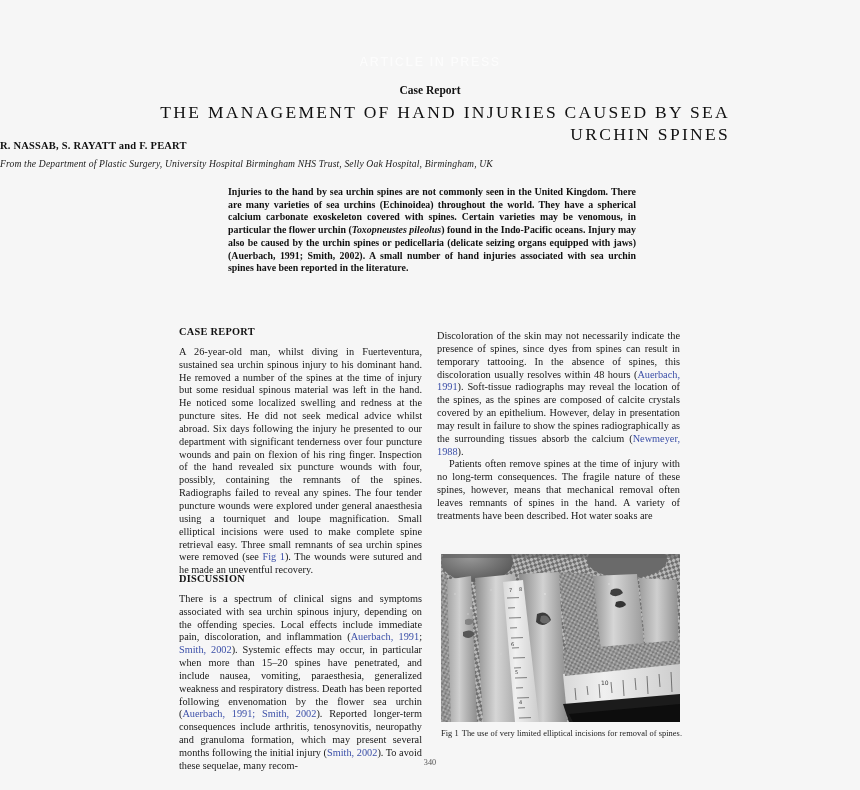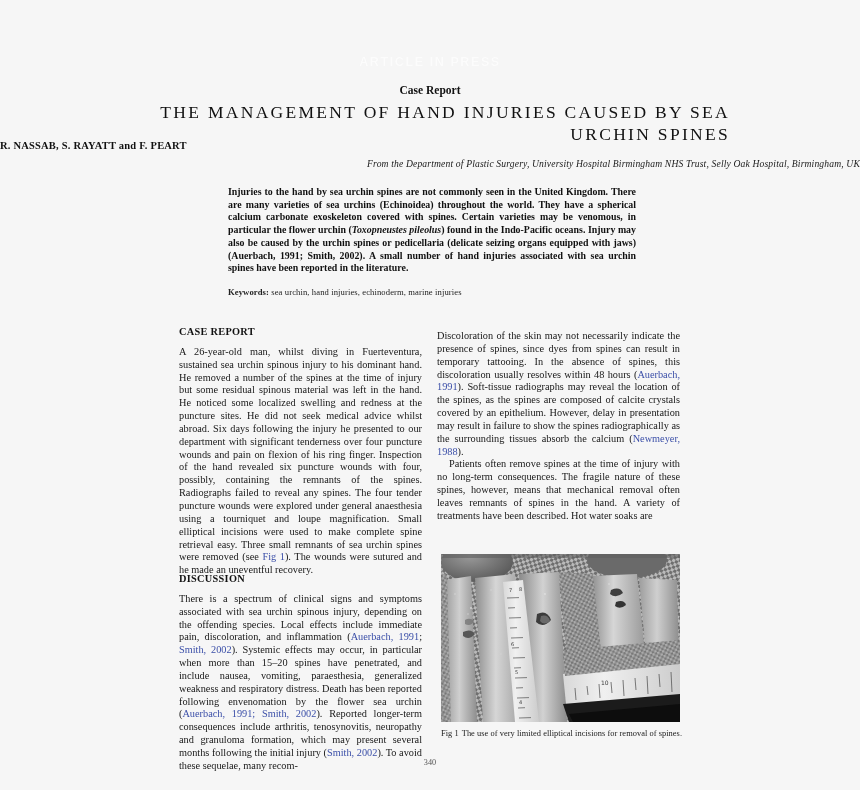--- a/index.html
+++ b/index.html
@@ -73,21 +73,21 @@
     font-weight: bold;
     font-size: 10.5px;
     letter-spacing: 0.2px;
     color: #111;
   }
   .affiliation {
     position: absolute;
     left: 0;
     top: 142px;
     width: 860px;
-    text-align: right;
+    text-align: left;
     font-family: "Liberation Serif", serif;
     font-style: italic;
     font-size: 9.6px;
     letter-spacing: 0.15px;
     color: #1a1a1a;
   }
 
   
   .abstract {
     position: absolute;
@@ -220,24 +220,20 @@
 
   <div class="authors">R. NASSAB, S. RAYATT and F. PEART</div>
 
   <div class="affiliation">From the Department of Plastic Surgery, University Hospital Birmingham NHS Trust, Selly Oak Hospital, Birmingham, UK</div>
 
   <div class="abstract">
     <span>Injuries to the hand by sea urchin spines are not commonly seen in the United Kingdom. There are many varieties of sea urchins (Echinoidea) throughout the world. They have a spherical calcium carbonate exoskeleton covered with spines. Certain varieties may be venomous, in particular the flower urchin (</span><i>Toxopneustes pileolus</i><span>) found in the Indo-Pacific oceans. Injury may also be caused by the urchin spines or pedicellaria (delicate seizing organs equipped with jaws) (Auerbach, 1991; Smith, 2002). A small number of hand injuries associated with sea urchin spines have been reported in the literature.</span>
   </div>
 
 
-  <div class="keywords">
-    <span class="kw-label">Keywords:</span>
-    <span>sea urchin, hand injuries, echinoderm, marine injuries</span>
-  </div>
 
   <div class="col col-left">
     <div class="sec-head">CASE REPORT</div>
     <p class="para"><span>A 26-year-old man, whilst diving in Fuerteventura, sustained sea urchin spinous injury to his dominant hand. He removed a number of the spines at the time of injury but some residual spinous material was left in the hand. He noticed some localized swelling and redness at the puncture sites. He did not seek medical advice whilst abroad. Six days following the injury he presented to our department with significant tenderness over four puncture wounds and pain on flexion of his ring finger. Inspection of the hand revealed six puncture wounds with four, possibly, containing the remnants of the spines. Radiographs failed to reveal any spines. The four tender puncture wounds were explored under general anaesthesia using a tourniquet and loupe magnification. Small elliptical incisions were used to make complete spine retrieval easy. Three small remnants of sea urchin spines were removed (see </span><span class="figlink">Fig 1</span><span>). The wounds were sutured and he made an uneventful recovery.</span></p>
   </div>
 
   <div class="col block-discussion">
     <div class="sec-head discussion-head">DISCUSSION</div>
     <p class="para"><span>There is a spectrum of clinical signs and symptoms associated with sea urchin spinous injury, depending on the offending species. Local effects include immediate pain, discoloration, and inflammation (</span><span class="cit">Auerbach, 1991</span><span>; </span><span class="cit">Smith, 2002</span><span>). Systemic effects may occur, in particular when more than 15–20 spines have penetrated, and include nausea, vomiting, paraesthesia, generalized weakness and respiratory distress. Death has been reported following envenomation by the flower sea urchin (</span><span class="cit">Auerbach, 1991; Smith, 2002</span><span>). Reported longer-term consequences include arthritis, tenosynovitis, neuropathy and granuloma formation, which may present several months following the initial injury (</span><span class="cit">Smith, 2002</span><span>). To avoid these sequelae, many recom-</span></p>
   </div>

